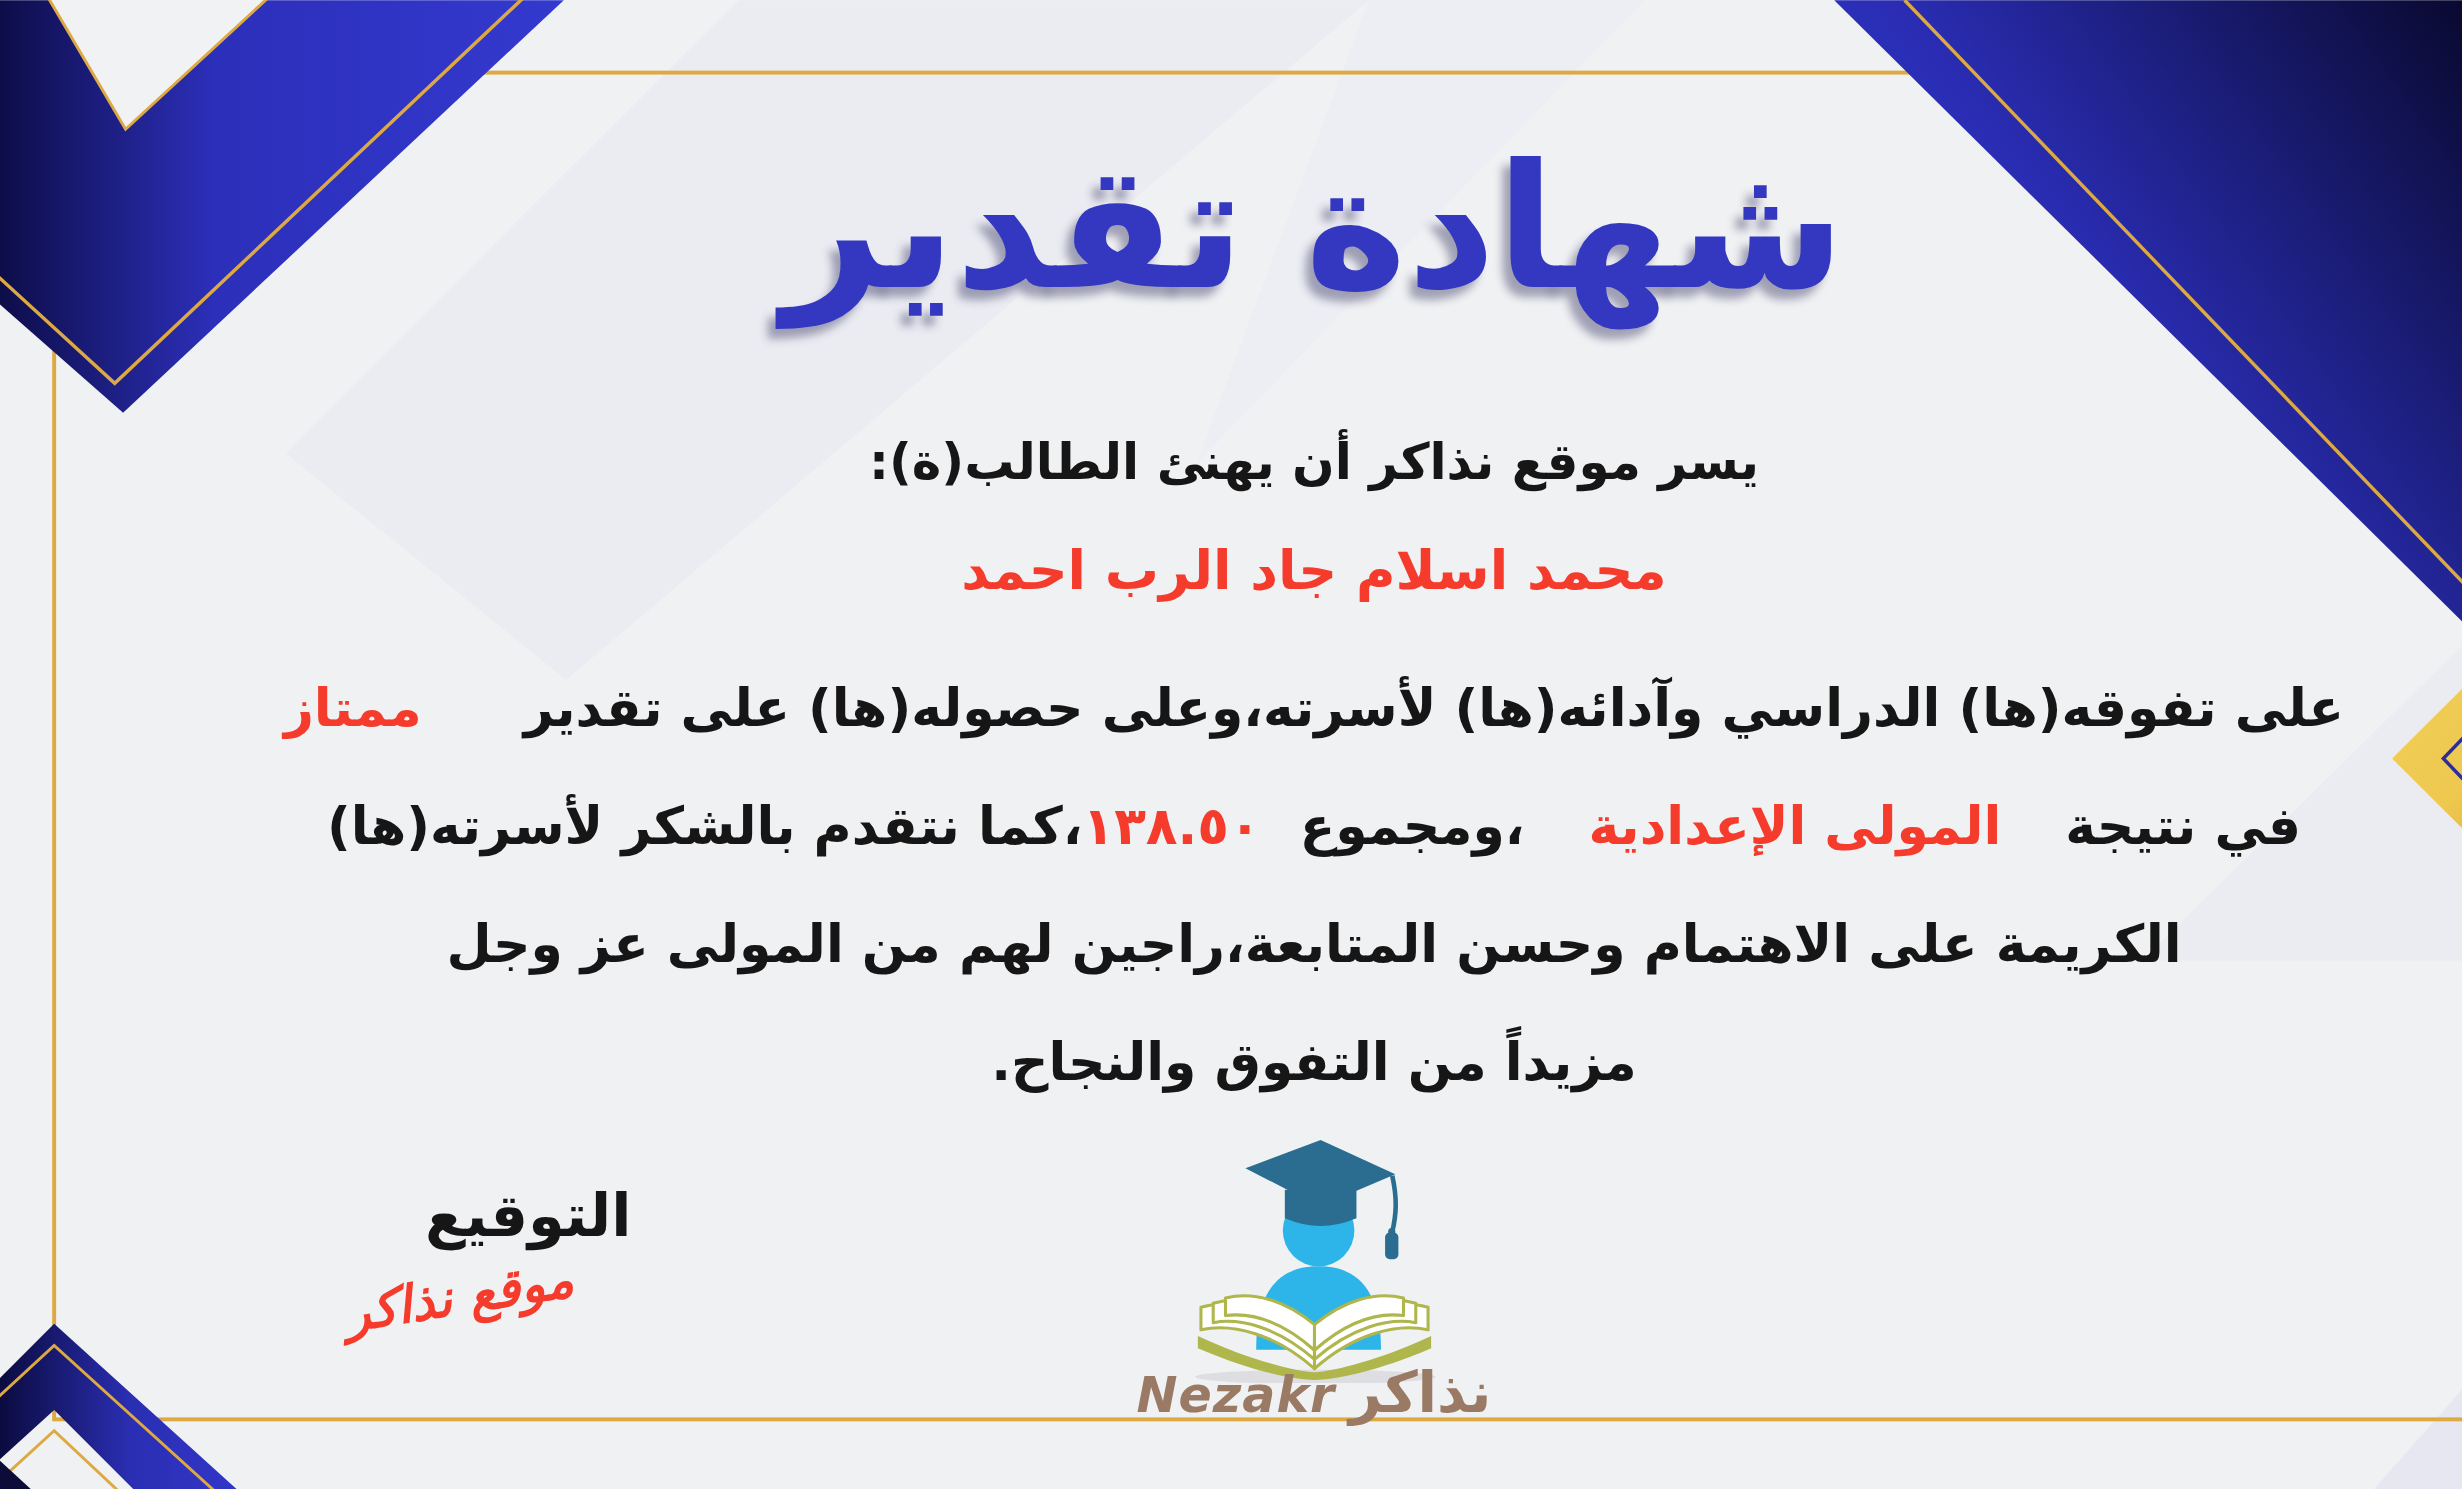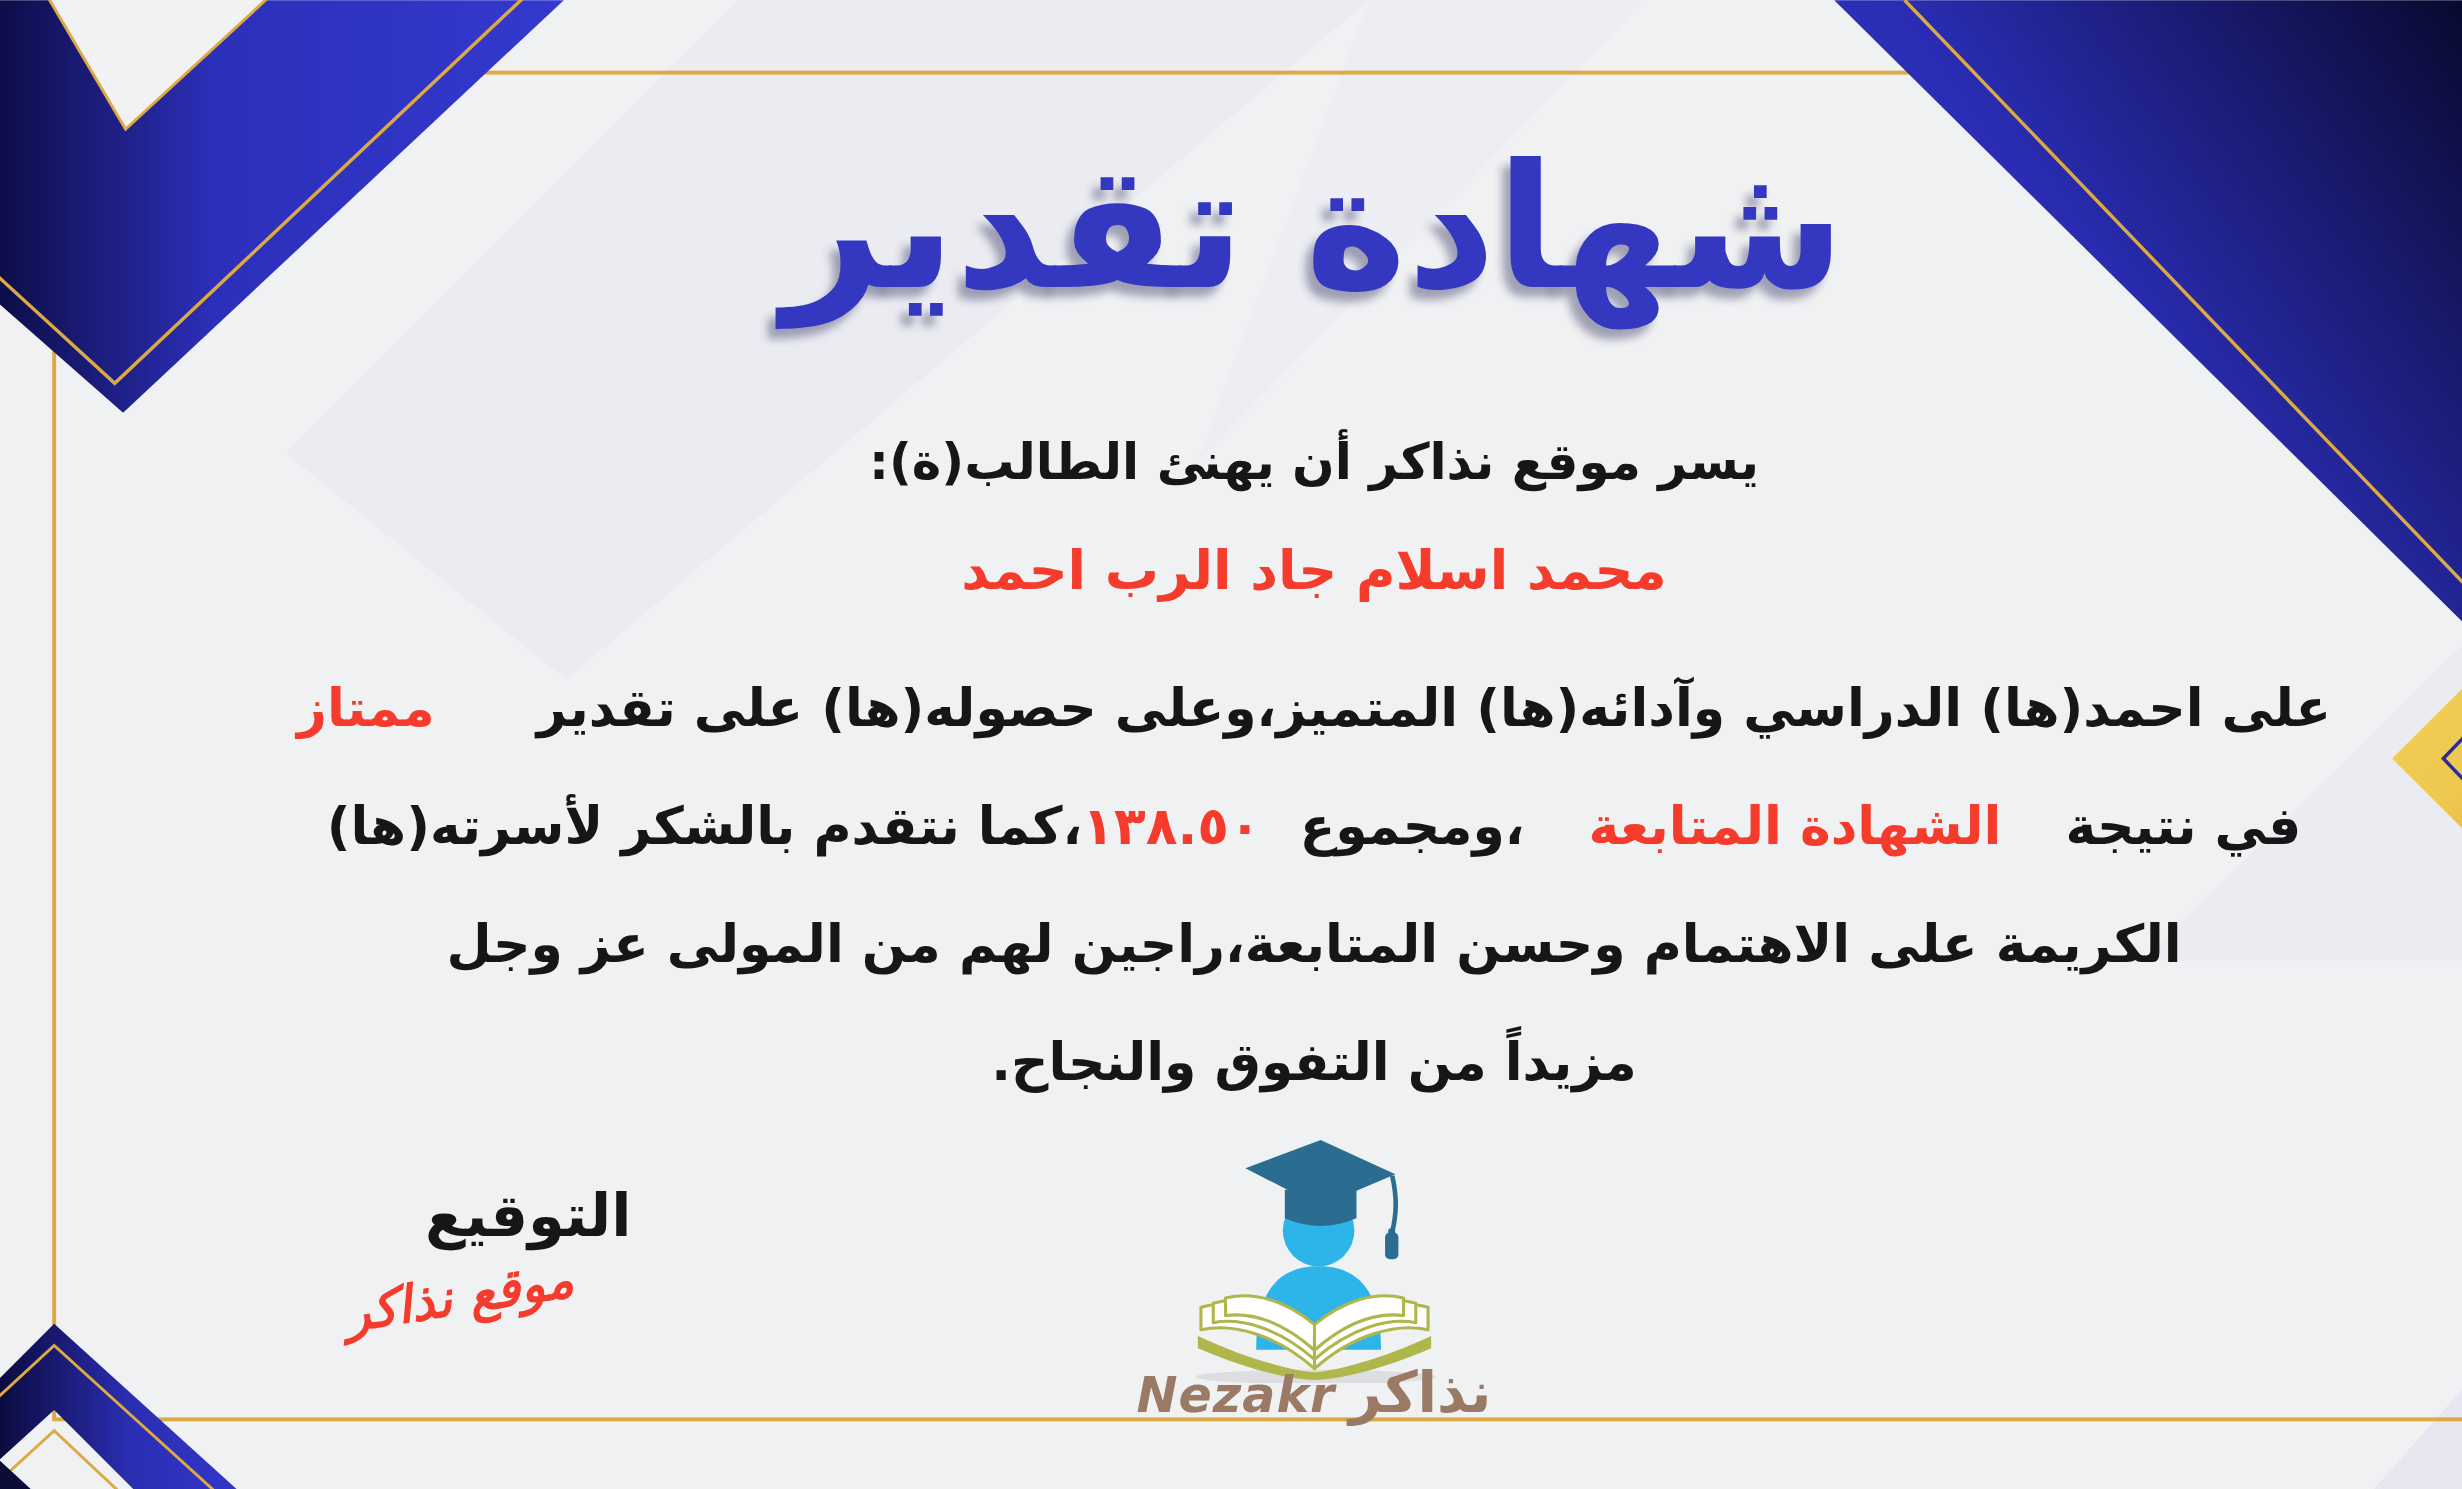--- a/index.html
+++ b/index.html
@@ -103,25 +103,25 @@
     </g>
   </svg>
 
   <div class="abs center-line arabic title">شهادة تقدير</div>
 
   <div class="abs center-line arabic intro">يسر موقع نذاكر أن يهنئ الطالب(ة):</div>
 
   <div class="abs center-line arabic student">محمد اسلام جاد الرب احمد</div>
 
   <div class="abs center-line arabic bodyline bl1">
-    <span>على احمد(ها) الدراسي وآدائه(ها) المتميز،وعلى حصوله(ها) على تقدير</span><span class="red gap-r">ممتاز</span>
+    <span>على تفوقه(ها) الدراسي وآدائه(ها) لأسرته،وعلى حصوله(ها) على تقدير</span><span class="red gap-r">ممتاز</span>
   </div>
 
   <div class="abs center-line arabic bodyline bl2">
-    <span>في نتيجة</span><span class="red gap-lg">الشهادة المتابعة</span><span>،ومجموع</span><span class="red gap-md">١٣٨.٥٠</span><span>،كما نتقدم بالشكر لأسرته(ها)</span>
+    <span>في نتيجة</span><span class="red gap-lg">المولى الإعدادية</span><span>،ومجموع</span><span class="red gap-md">١٣٨.٥٠</span><span>،كما نتقدم بالشكر لأسرته(ها)</span>
   </div>
 
   <div class="abs center-line arabic bodyline bl3">الكريمة على الاهتمام وحسن المتابعة،راجين لهم من المولى عز وجل</div>
 
   <div class="abs center-line arabic bodyline bl4">مزيداً من التفوق والنجاح.</div>
 
   <div class="abs arabic sig-label">التوقيع</div>
   <div class="abs arabic sig-script">موقع نذاكر</div>
 
   <div class="abs logo-wrap">

